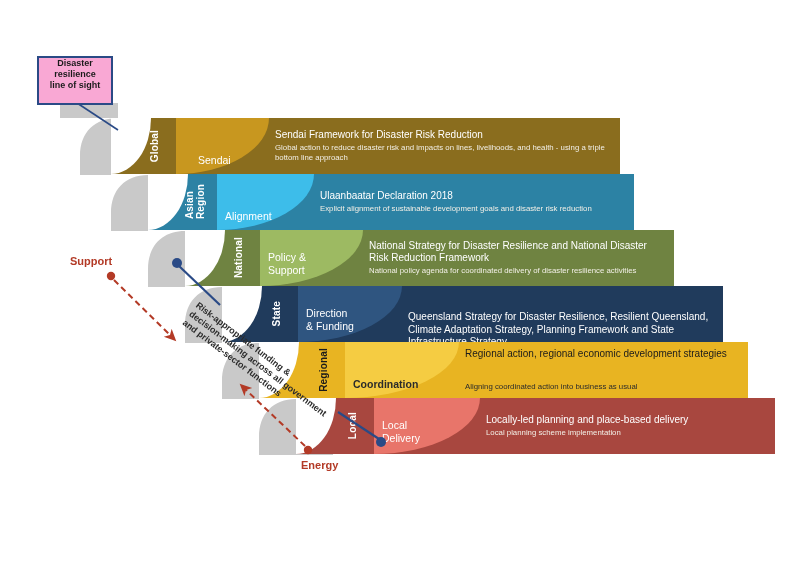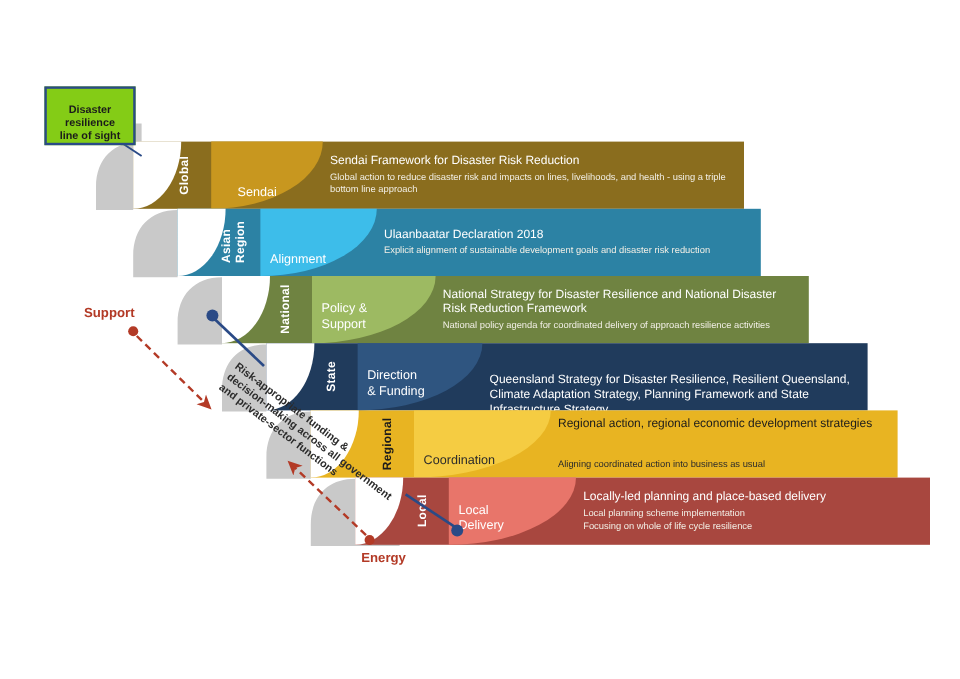--- a/index.html
+++ b/index.html
@@ -2,23 +2,23 @@
 <html><head>
 <meta charset="utf-8">
 <style>
   html,body{margin:0;padding:0;background:#ffffff;}
   body{width:800px;height:566px;position:relative;overflow:hidden;
        font-family:"Liberation Sans","DejaVu Sans",sans-serif;}
 
   #stage{position:absolute;left:0;top:0;width:800px;height:566px;}
 
   
-  .callout{position:absolute;left:37px;top:72px;width:72px;height:45px;
-           background:#84cc16;border:2px solid #2a4a86;
-           display:flex;align-items:flex-end;justify-content:center;
+  .callout{position:absolute;left:37px;top:56px;width:72px;height:45px;
+           background:#f9a8d4;border:2px solid #2a4a86;
+           display:flex;align-items:flex-start;justify-content:center;
            text-align:center;z-index:40;}
   .callout span{font-size:9px;font-weight:bold;color:#1b1b1b;line-height:11px;}
 
   
   .row{position:absolute;height:56px;z-index:10;}
   .row .base{position:absolute;left:0;top:0;height:100%;width:100%;}
   
   .tierlabel{position:absolute;top:0;height:100%;width:28px;
              display:flex;align-items:center;justify-content:center;z-index:3;}
   .tierlabel span{writing-mode:vertical-rl;transform:rotate(180deg);
@@ -27,21 +27,21 @@
   .arcInner{position:absolute;top:0;left:0;height:100%;width:100%;
             border-bottom-right-radius:100% 100%;}
   .arcLabel{position:absolute;z-index:4;color:#ffffff;font-size:10.5px;
             line-height:12.5px;}
   .content{position:absolute;top:0;height:100%;z-index:4;
            display:flex;flex-direction:column;justify-content:center;}
   .content .t{font-size:10px;font-weight:normal;color:#ffffff;line-height:12.5px;}
   .content .s{font-size:7.8px;color:#f2efe6;line-height:9.6px;margin-top:1.5px;}
   .content.dark .t{color:#1b1b1b;}
   .content.dark .s{color:#2b2b2b;margin-top:21px;}
-  .arcLabel.dark{color:#2b2b2b;}
+  .arcLabel.dark{color:#2b2b2b;font-weight:bold;}
 
   
   #shadow{position:absolute;left:0;top:0;width:800px;height:566px;z-index:5;}
 
   
   .diag{position:absolute;font-size:9px;font-weight:bold;color:#2b2b2b;
         line-height:11px;z-index:20;}
 
   .lbl{position:absolute;font-size:11px;font-weight:bold;color:#b33a26;z-index:30;}
 </style>
@@ -138,21 +138,21 @@
         <div style="position: absolute; left: 0px; top: 0px; width: 40px; height: 100%; background: rgb(255, 255, 255); border-bottom-right-radius: 40px 56px; z-index: 1;"></div>
         <div class="tierlabel" style="left: 39px;">
           <span>National</span>
         </div>
         <div class="arc" style="left: 75px; width: 103px;">
           <div class="arcInner" style="background: rgb(157, 186, 98);"></div>
         </div>
         <div class="arcLabel" style="left: 83px; bottom: 10px;">Policy &amp;<br>Support</div>
         <div class="content" style="left: 184px; width: 297px;">
           <div class="t">National Strategy for Disaster Resilience and National Disaster Risk Reduction Framework</div>
-          <div class="s">National policy agenda for coordinated delivery of approach resilience activities</div>
+          <div class="s">National policy agenda for coordinated delivery of disaster resilience activities</div>
         </div>
       </div>
       <div class="row" style="left: 222px; top: 286px; width: 501px;">
         <div class="base" style="background: rgb(32, 59, 92);"></div>
         <div style="position: absolute; left: 0px; top: 0px; width: 40px; height: 100%; background: rgb(255, 255, 255); border-bottom-right-radius: 40px 56px; z-index: 1;"></div>
         <div class="tierlabel" style="left: 40px;">
           <span>State</span>
         </div>
         <div class="arc" style="left: 76px; width: 104px;">
           <div class="arcInner" style="background: rgb(47, 85, 128);"></div>
@@ -183,21 +183,20 @@
         <div class="tierlabel" style="left: 42px;">
           <span>Local</span>
         </div>
         <div class="arc" style="left: 78px; width: 106px;">
           <div class="arcInner" style="background: rgb(232, 117, 106);"></div>
         </div>
         <div class="arcLabel" style="left: 86px; bottom: 10px;">Local<br>Delivery</div>
         <div class="content" style="left: 190px; width: 281px;">
           <div class="t">Locally-led planning and place-based delivery</div>
           <div class="s">Local planning scheme implementation</div>
-          <div class="s">Focusing on whole of life cycle resilience</div>
         </div>
       </div>
     </div>
 
   <div class="diag" id="diagText" style="left:200px;top:300px;width:210px;transform:rotate(37deg);transform-origin:0 0;">
     <div>Risk-appropriate funding &amp;</div>
     <div>decision-making across all government</div>
     <div>and private-sector functions</div>
   </div>
 

